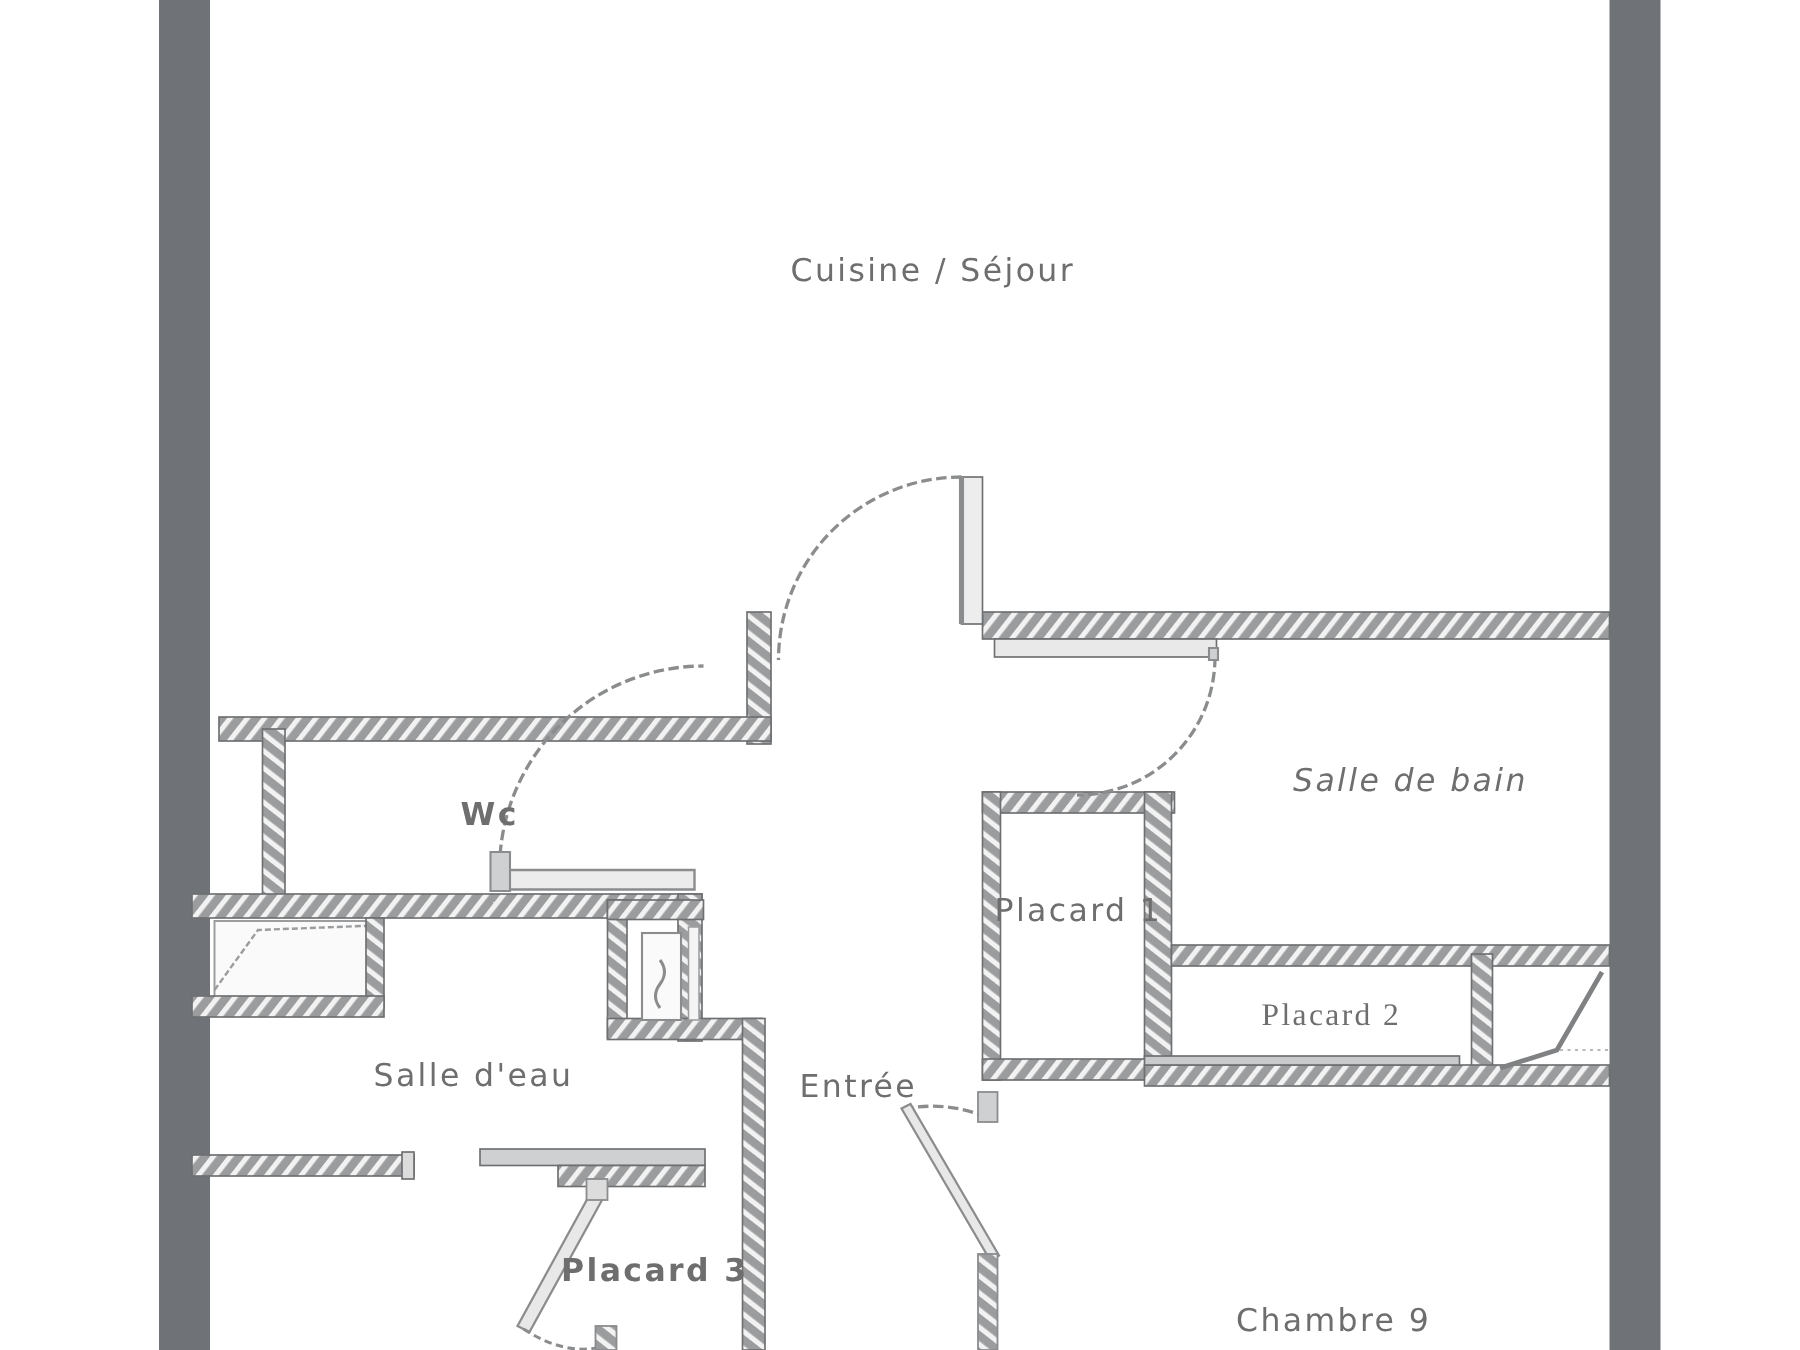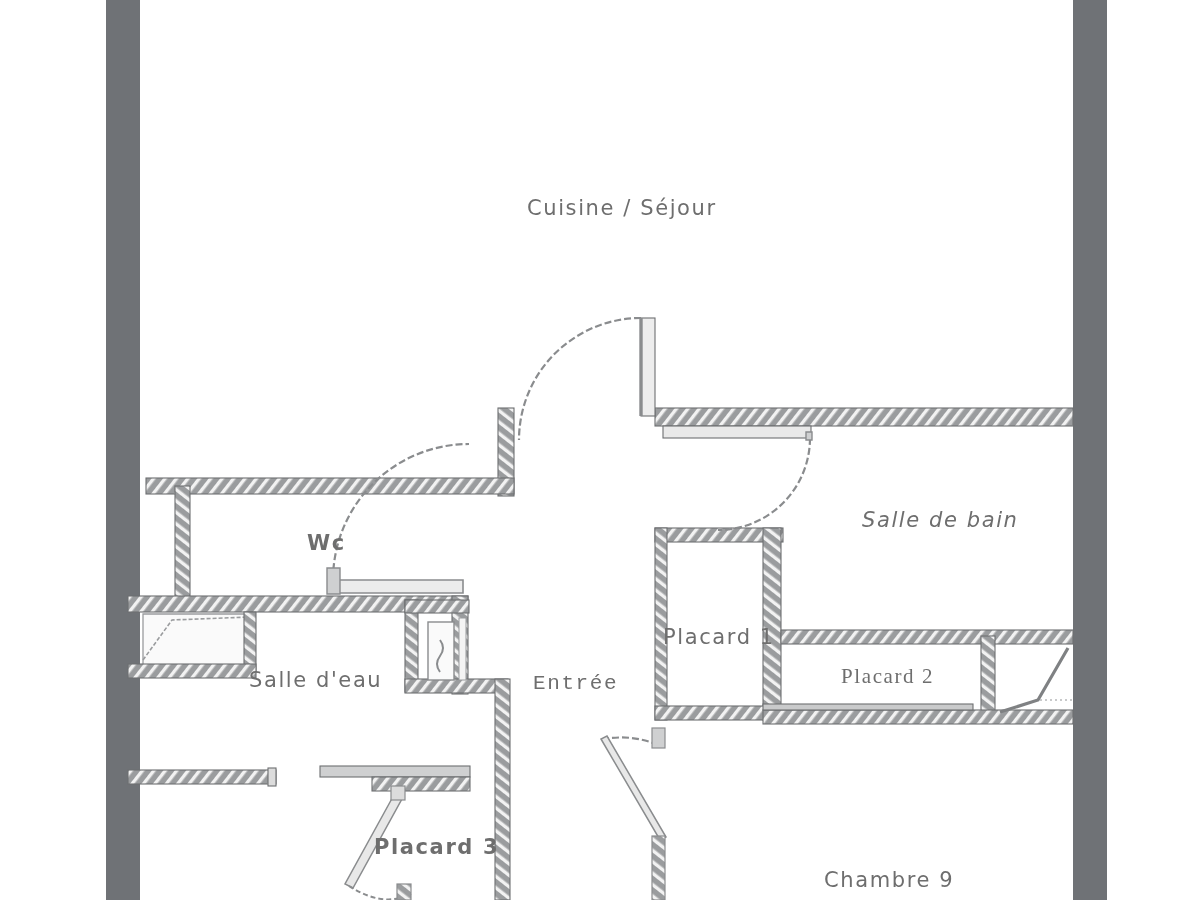--- a/index.html
+++ b/index.html
@@ -122,31 +122,31 @@
       <rect x="652" y="728" width="13" height="20" fill="#cfd0d1" stroke-width="1.2"></rect>
       <rect x="652" y="836" width="13" height="64" fill="url(#hatchv)" stroke-width="1.2"></rect>
 
       <path d="M395 793 L345 884 L353 888 L403 797 Z" stroke-width="1.5" fill="#e8e8e8"></path>
       <path d="M 349 886 q 34 22 62 8" stroke-width="2" stroke-dasharray="5 3"></path>
       <rect x="391" y="786" width="14" height="14" fill="#dcdcdc" stroke-width="1.2"></rect>
       <rect x="397" y="884" width="14" height="16" fill="url(#hatchv)" stroke-width="1.2"></rect>
     </g>
   </svg>
 
-  <div class="room-label" style="left:527px; top:168px;margin-top:28px;">Cuisine / Séjour</div>
+  <div class="room-label" style="left:527px; top:168px;">Cuisine / Séjour</div>
 
   <div class="room-label" style="left:862px; top:508px;font-style:italic;">Salle de bain</div>
 
   <div class="room-label" style="left:307px; top:531px;font-weight:bold;">Wc</div>
 
-  <div class="room-label" style="left:663px; top:625px;">Placard 1</div>
+  <div class="room-label" style="left:663px; top:595px;">Placard 1</div>
 
   <div class="room-label" style="left:841px; top:664px;font-family:Liberation Serif, serif;">Placard 2</div>
 
-  <div class="room-label" style="left:249px; top:668px;text-align:right;">Salle d'eau</div>
+  <div class="room-label" style="left:249px; top:705px;text-align:right;">Salle d'eau</div>
 
-  <div class="room-label" style="left:533px; top:672px;font-family:Liberation Mono, monospace;">Entrée</div>
+  <div class="room-label" style="left:533px; top:712px;">Entrée</div>
 
   <div class="room-label" style="left:374px; top:835px;font-weight:bold;">Placard 3</div>
 
   <div class="room-label" style="left:824px; top:868px;">Chambre 9</div>
 
 </div>
 
 </body></html>

